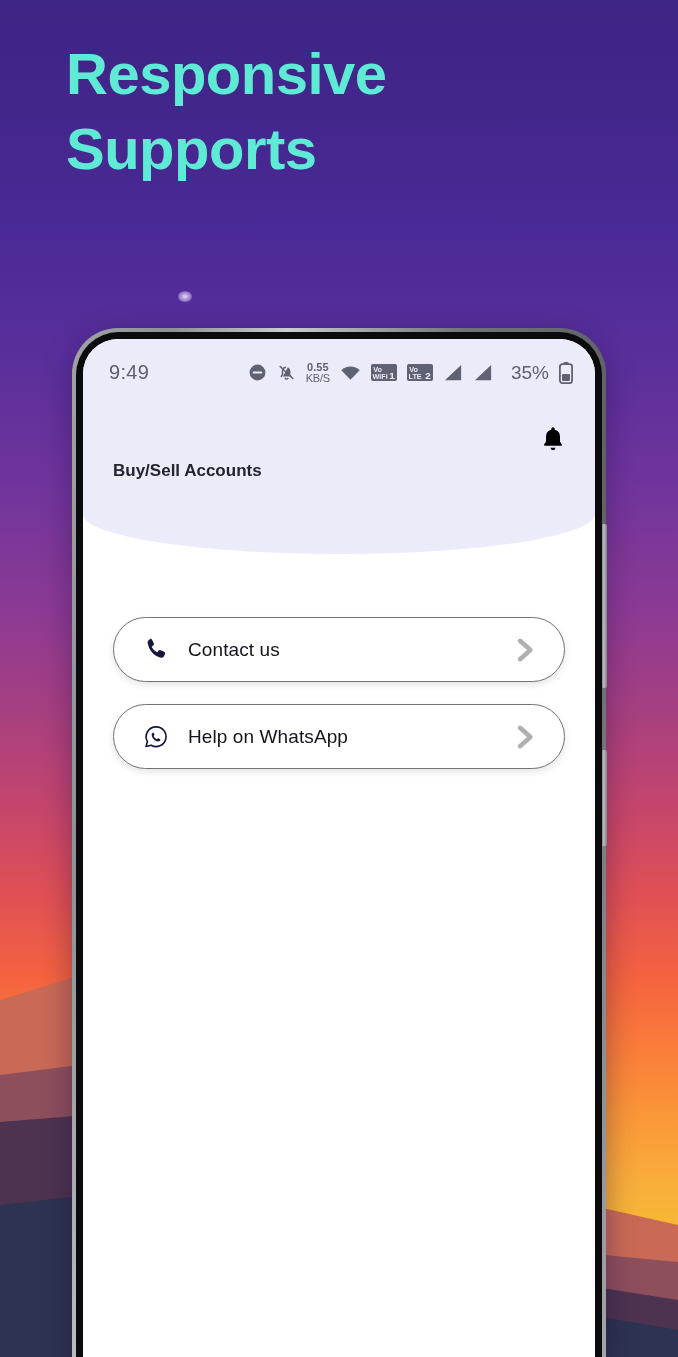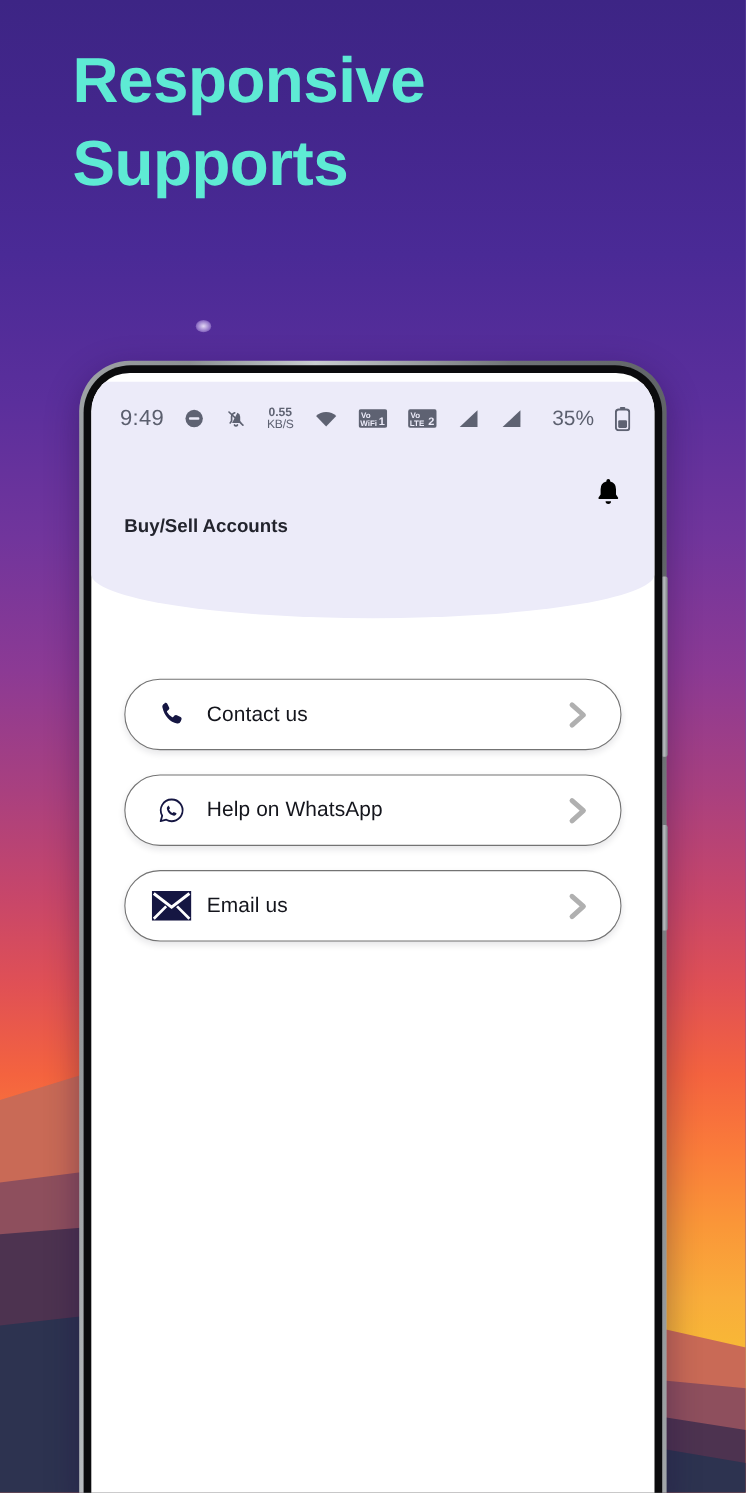--- a/index.html
+++ b/index.html
@@ -76,32 +76,32 @@
   .side-btn {
     position:absolute; right:-1px; width:6px;
     background:linear-gradient(to right,#60646a,#b9bdc0 45%,#7e8286);
     border-radius:2px;
   }
   .side-btn.vol { top:196px; height:164px; }
   .side-btn.pwr { top:422px; height:96px; }
 
   
   .app-header {
-    position:absolute; left:0; top:8px; width:100%; height:215px;
+    position:absolute; left:0; top:0; width:100%; height:215px;
     background:#ecebf9;
     border-radius:0 0 50% 50% / 0 0 40px 40px;
   }
   .statusbar {
     position:absolute; left:0; top:22px; width:100%;
     display:flex; align-items:center;
     padding:0 22px 0 26px;
     color:#5e6272;
   }
   .sb-time { font-size:20px; font-weight:400; color:#5b5f6e; letter-spacing:.3px; }
-  .sb-icons { margin-left:auto; display:flex; align-items:center; gap:19px; }
+  .sb-icons { margin-left:auto; display:flex; align-items:center; gap:10px; }
   .sb-icons svg { display:block; }
   .sb-net { display:flex; flex-direction:column; align-items:center; line-height:1; color:#5e6272; }
   .sb-net .n1 { font-size:11px; font-weight:700; }
   .sb-net .n2 { font-size:11px; font-weight:400; letter-spacing:-.2px; }
   .sb-pct { font-size:19px; color:#5b5f6e; margin-left:8px; }
 
   .app-title {
     position:absolute; left:30px; top:83px;
     font-size:27px; font-weight:700; color:#0b0c14; letter-spacing:-0.2px;
   }
@@ -266,31 +266,16 @@
           </svg>
         </span>
         <span class="card-label">Help on WhatsApp</span>
         <span class="card-chevron">
           <svg width="34" height="34" viewBox="0 0 24 24" fill="none" stroke="#b0b0b0" stroke-width="3.2" stroke-linecap="round" stroke-linejoin="round">
               <path d="M8.5 5.5 L15.8 12 L8.5 18.5"></path>
             </svg>
         </span>
       </div>
 
-      <div class="support-card">
-        <span class="card-icon">
-          <svg width="36" height="27" viewBox="0 0 32 24">
-            <rect x="0" y="0" width="32" height="24" fill="#151642"></rect>
-            <path d="M1.6 2 L16 13 L30.4 2" fill="none" stroke="#ffffff" stroke-width="2.4"></path>
-            <path d="M1.6 22.4 L11.6 12.4 M30.4 22.4 L20.4 12.4" fill="none" stroke="#ffffff" stroke-width="2.2"></path>
-          </svg>
-        </span>
-        <span class="card-label">Email us</span>
-        <span class="card-chevron">
-          <svg width="34" height="34" viewBox="0 0 24 24" fill="none" stroke="#b0b0b0" stroke-width="3.2" stroke-linecap="round" stroke-linejoin="round">
-              <path d="M8.5 5.5 L15.8 12 L8.5 18.5"></path>
-            </svg>
-        </span>
-      </div>
 
     </div>
   </div>
 </div>
 
 </body></html>

